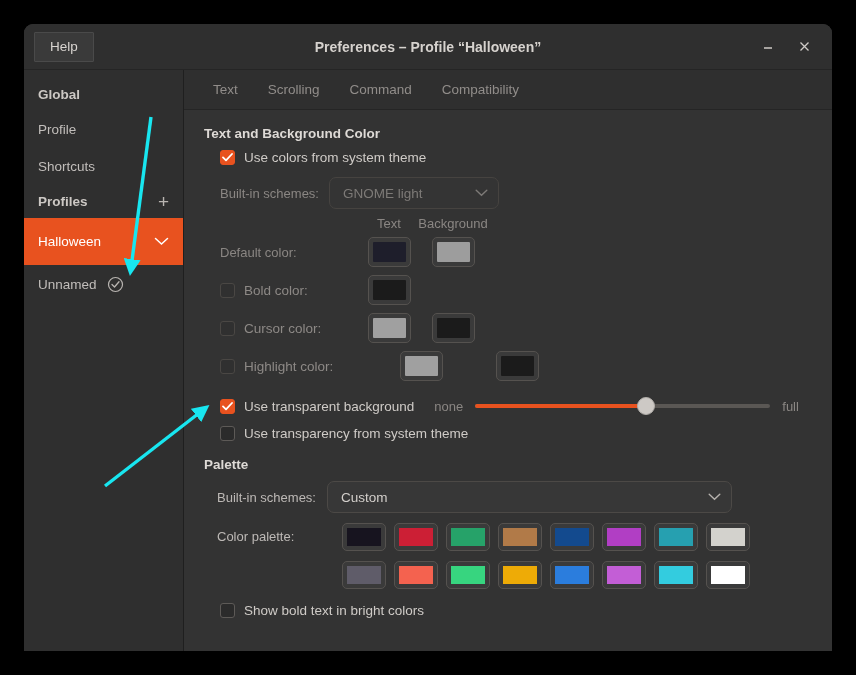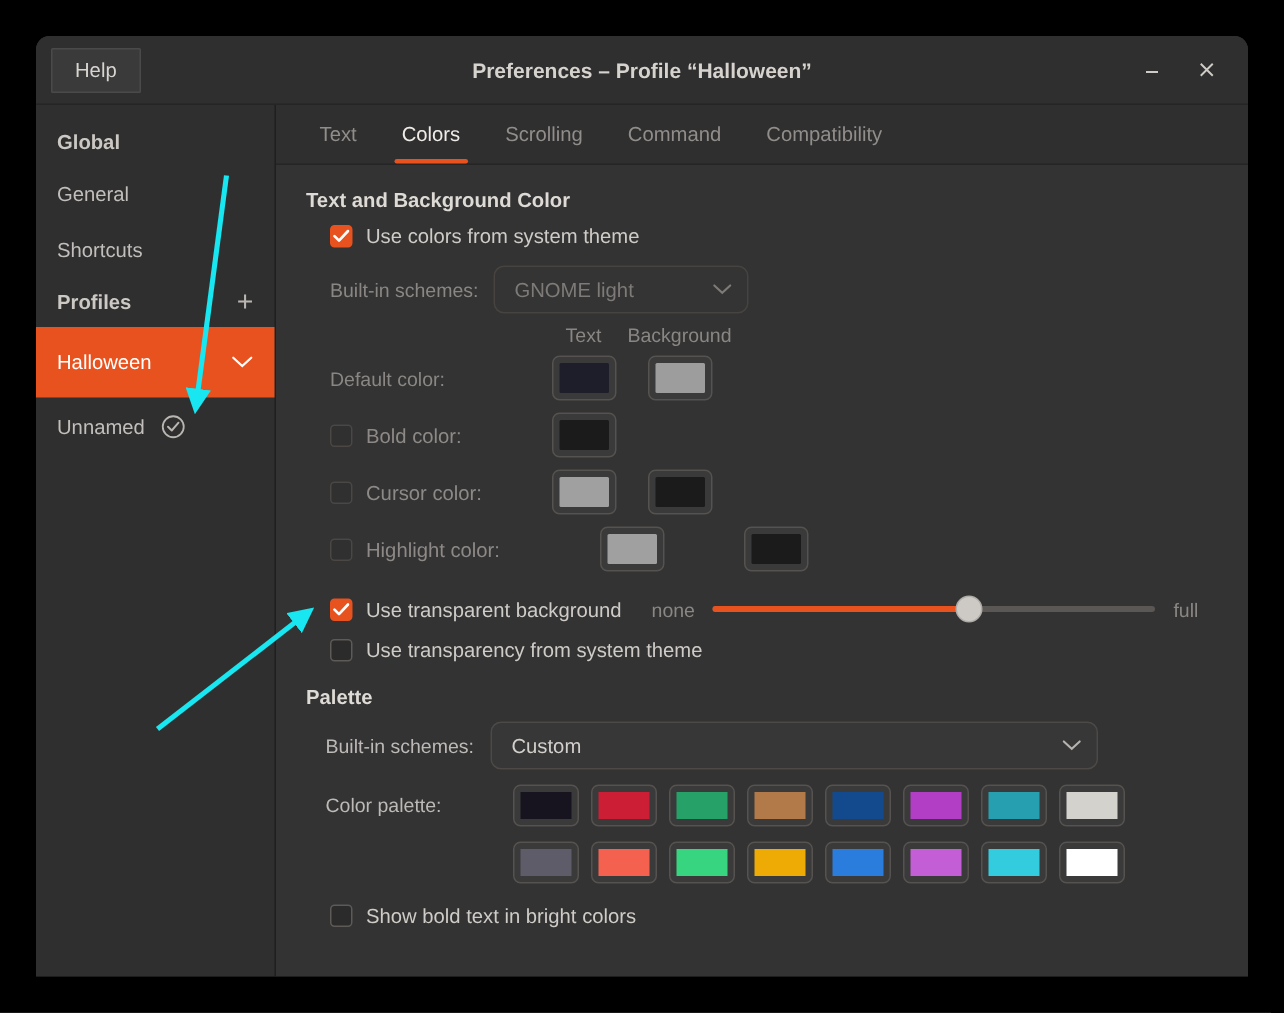--- a/index.html
+++ b/index.html
@@ -318,21 +318,21 @@
 
   <div class="body-split">
 
     <div class="sidebar">
 
       <div class="side-head">
         <span>Global</span>
       </div>
 
       <div class="side-item">
-        <span>General</span>
+        <span>Profile</span>
       </div>
 
       <div class="side-item">
         <span>Shortcuts</span>
       </div>
 
       <div class="side-head">
         <span>Profiles</span>
         <span class="plus">+</span>
       </div>
@@ -355,23 +355,20 @@
           </svg>
         </span>
       </div>
     </div>
 
     <div class="content">
 
       <div class="tabbar">
         <div class="tab">
           <span>Text</span>
-        </div>
-        <div class="tab active">
-          <span>Colors</span>
         </div>
         <div class="tab">
           <span>Scrolling</span>
         </div>
         <div class="tab">
           <span>Command</span>
         </div>
         <div class="tab">
           <span>Compatibility</span>
         </div>

